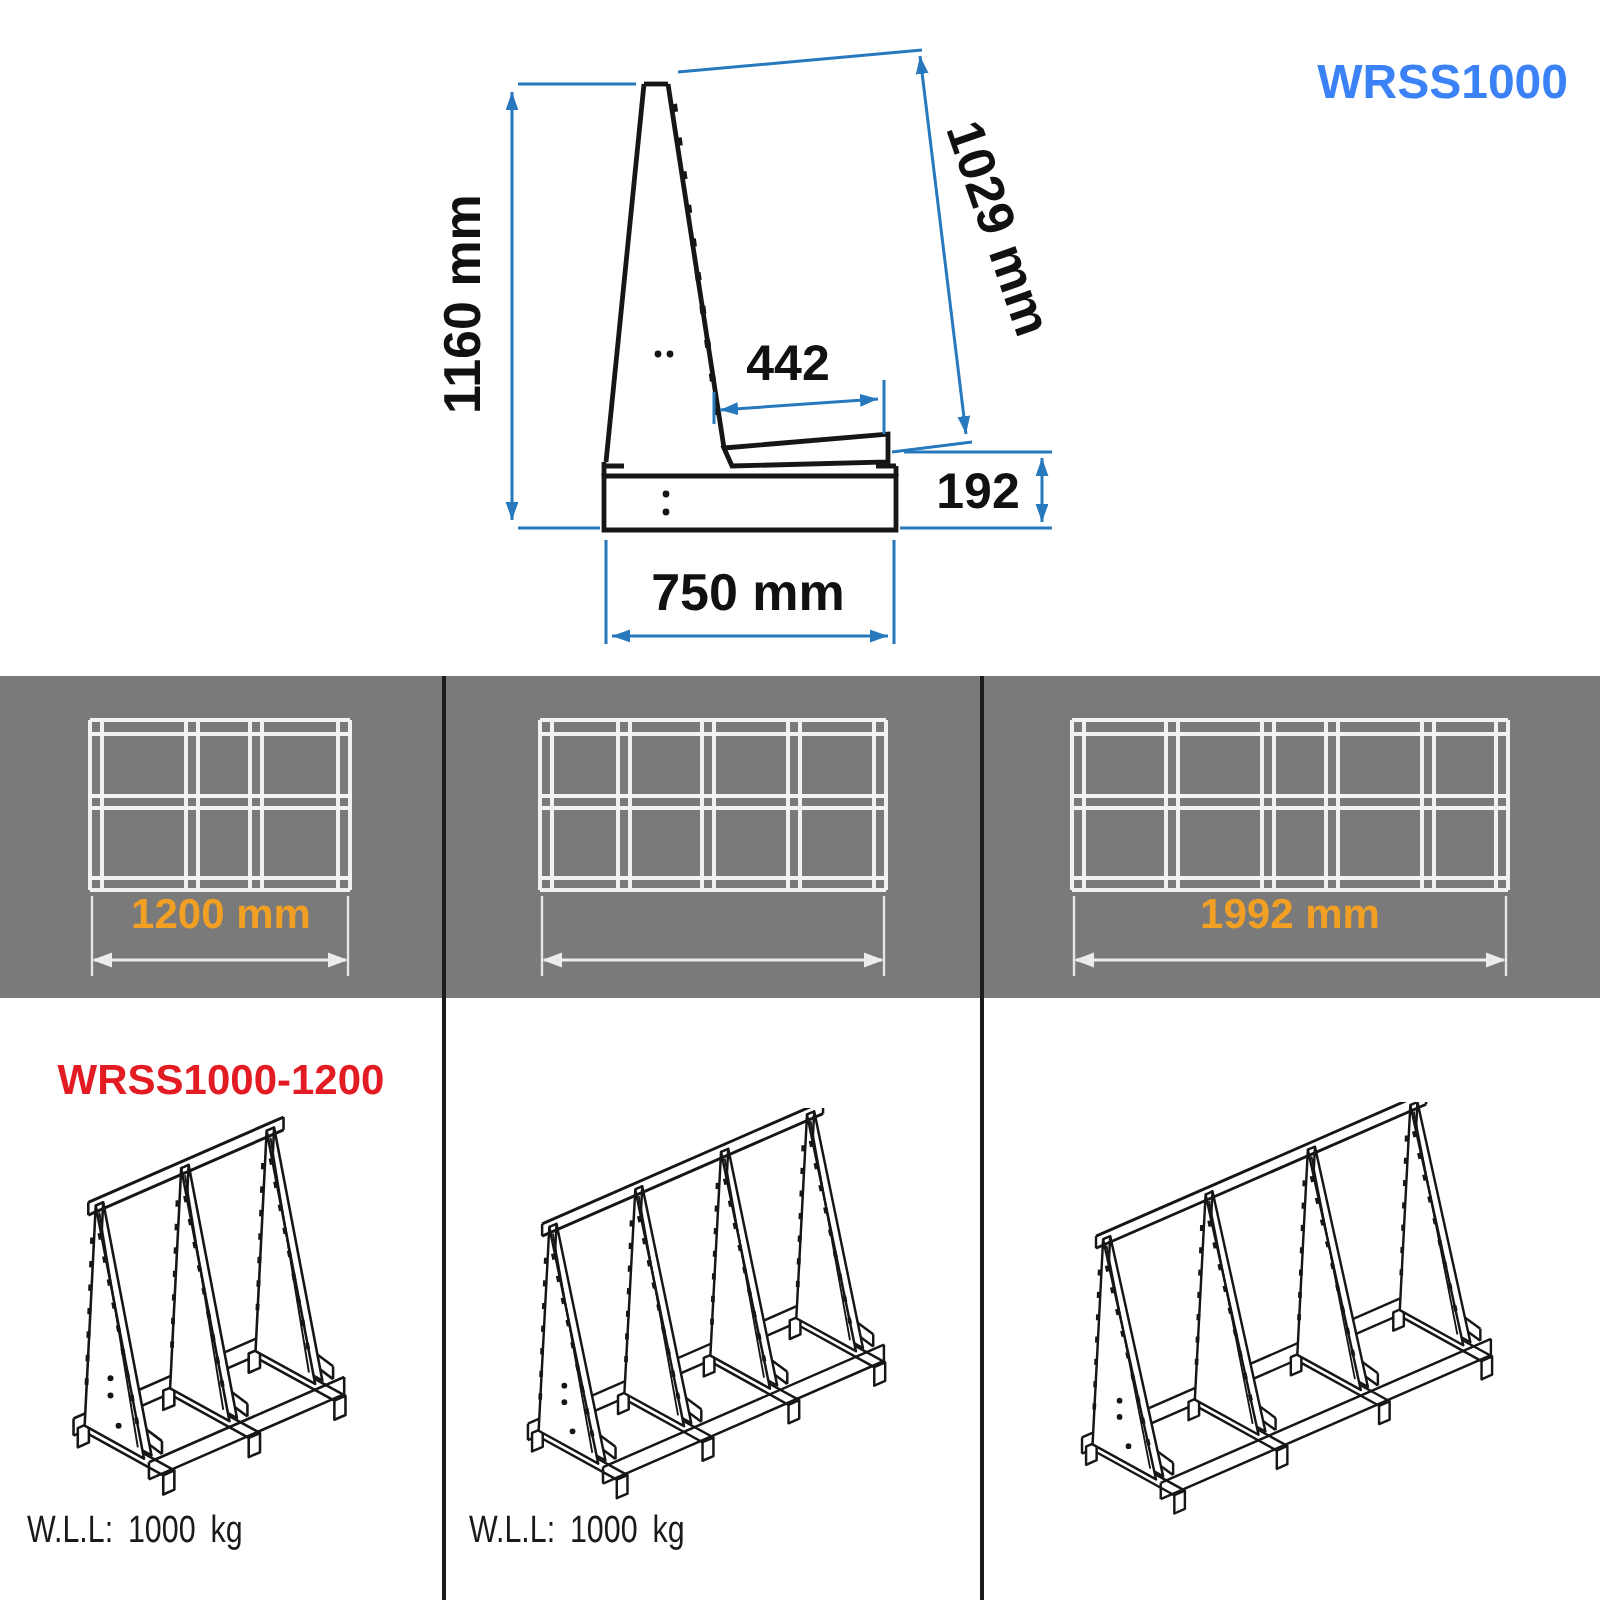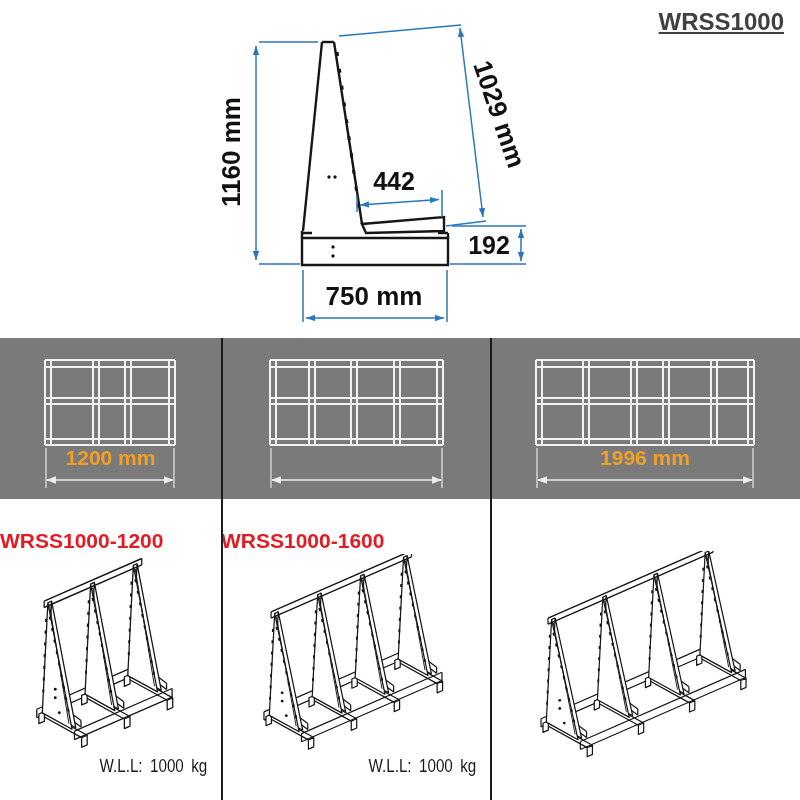--- a/index.html
+++ b/index.html
@@ -1,35 +1,35 @@
 <!DOCTYPE html>
 <html><head>
 <meta charset="utf-8">
 <style>
   html,body{margin:0;padding:0;background:#fff;}
   #page{position:relative;width:800px;height:800px;background:#fff;overflow:hidden;
         font-family:"Liberation Sans",sans-serif;}
-  .title{position:absolute;top:8px;right:16px;font-size:24px;font-weight:bold;
-         color:#404040;letter-spacing:0px;text-decoration:underline;}
+  .title{position:absolute;top:28px;right:16px;font-size:24px;font-weight:bold;
+         color:#3b82f6;letter-spacing:0px;}
   #sideview{position:absolute;top:0;left:0;}
   #sideview text{font-family:"Liberation Sans",sans-serif;font-weight:bold;fill:#111;}
   .band{position:absolute;top:338px;left:0;width:800px;height:161px;background:#7a7a7a;
         display:flex;}
   .band-cell{position:relative;height:120px;}
   .band-cell svg{position:absolute;top:0;left:0;}
   .band-label{position:absolute;top:108px;left:0;width:100%;text-align:center;
               font-size:21px;font-weight:bold;color:#f2a024;}
   .vdivider{position:absolute;width:2px;background:#1c1c1c;top:338px;height:462px;}
   .cols{position:absolute;top:499px;left:0;width:800px;height:301px;display:flex;}
   .col{position:relative;height:301px;}
-  .col-header{position:absolute;top:30px;left:0;width:100%;text-align:left;
+  .col-header{position:absolute;top:30px;left:0;width:100%;text-align:center;
               font-size:21px;font-weight:bold;color:#e31b23;}
   .iso-wrap{position:absolute;top:56px;left:0;width:100%;height:200px;
             display:flex;align-items:center;justify-content:center;}
-  .wll{position:absolute;top:256px;left:0;width:100%;text-align:right;
+  .wll{position:absolute;top:256px;left:0;width:100%;text-align:left;
        font-size:19px;color:#1a1a1a;}
   .wll span{display:inline-block;transform:scaleX(0.8);word-spacing:4px;}
 </style>
 </head>
 <body>
 
 <div id="page">
 
   <div class="title">WRSS1000</div>
 
@@ -146,21 +146,21 @@
           <line x1="221" y1="22" x2="221" y2="107" stroke="#f2f2f2" stroke-width="2"></line>
           <line x1="227" y1="22" x2="227" y2="107" stroke="#f2f2f2" stroke-width="2"></line>
           <line x1="258" y1="22" x2="258" y2="107" stroke="#f2f2f2" stroke-width="2"></line>
           <line x1="264" y1="22" x2="264" y2="107" stroke="#f2f2f2" stroke-width="2"></line>
           <line x1="47" y1="110" x2="47" y2="150" stroke="#e6e6e6" stroke-width="1.2"></line>
           <line x1="263" y1="110" x2="263" y2="150" stroke="#e6e6e6" stroke-width="1.2"></line>
           <line x1="48" y1="142" x2="262" y2="142" stroke="#ececec" stroke-width="1.6"></line>
           <polygon points="47,142 57,138.2 57,145.8" fill="#ececec"></polygon>
           <polygon points="263,142 253,138.2 253,145.8" fill="#ececec"></polygon>
         </svg>
-      <div class="band-label">1996 mm</div>
+      <div class="band-label">1992 mm</div>
     </div>
   </div>
 
   <div class="cols">
     <div class="col" style="width:221px">
       <div class="col-header">WRSS1000-1200</div>
       <div class="iso-wrap">
         <svg viewBox="0 0 176 186" width="188" height="199">
             <line x1="18.5" y1="143.3" x2="109.8" y2="103.4" stroke="#161616" stroke-width="1.2"></line>
             <line x1="18.5" y1="151.3" x2="109.8" y2="111.4" stroke="#161616" stroke-width="1.2"></line>
@@ -215,21 +215,20 @@
             <line x1="145.2" y1="123.9" x2="145.2" y2="131.9" stroke="#161616" stroke-width="1.2"></line>
             <circle cx="35.8" cy="124.5" r="1.4" fill="#161616"></circle>
             <circle cx="35.8" cy="132.5" r="1.4" fill="#161616"></circle>
             <circle cx="39.6" cy="146.7" r="1.4" fill="#161616"></circle>
           </svg>
       </div>
       <div class="wll">
         <span>W.L.L:  1000 kg</span></div>
     </div>
     <div class="col" style="width:269px">
-      <div class="col-header">WRSS1000-1600</div>
       <div class="iso-wrap">
         <svg viewBox="0 0 212 196" width="218" height="202">
             <line x1="16.5" y1="153.3" x2="153.0" y2="93.6" stroke="#161616" stroke-width="1.2"></line>
             <line x1="16.5" y1="161.3" x2="153.0" y2="101.6" stroke="#161616" stroke-width="1.2"></line>
             <line x1="16.5" y1="153.3" x2="16.5" y2="161.3" stroke="#161616" stroke-width="1.2"></line>
             <line x1="153.0" y1="93.6" x2="153.0" y2="101.6" stroke="#161616" stroke-width="1.2"></line>
             <line x1="23.4" y1="56.1" x2="160.0" y2="-3.5" stroke="#161616" stroke-width="1.4"></line>
             <line x1="23.4" y1="62.1" x2="160.0" y2="2.5" stroke="#161616" stroke-width="1.4"></line>
             <line x1="23.4" y1="56.1" x2="23.4" y2="62.1" stroke="#161616" stroke-width="1.2"></line>
             <line x1="160.0" y1="-3.5" x2="160.0" y2="2.5" stroke="#161616" stroke-width="1.2"></line>

